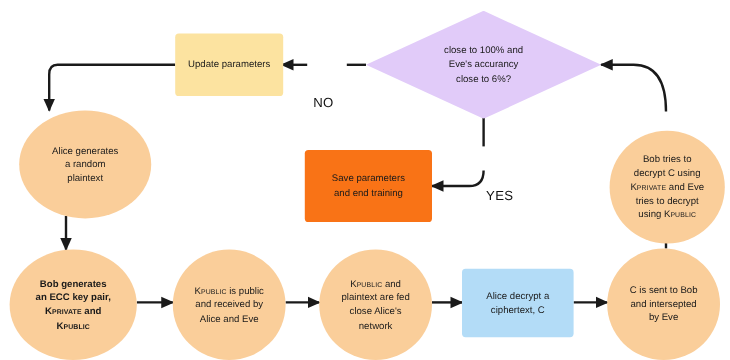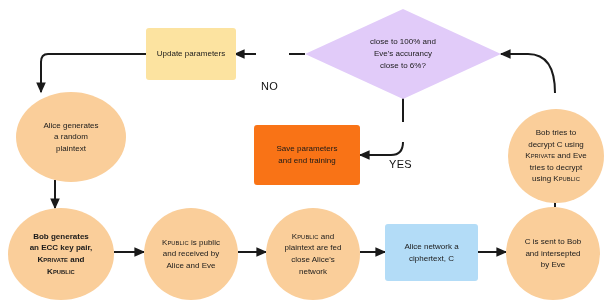--- a/index.html
+++ b/index.html
@@ -123,21 +123,21 @@
     <div class="diamond-shape"></div>
     <div class="diamond-label">
       <div>close to 100% and</div>
       <div>Eve's accurancy</div>
       <div>close to 6%?</div>
     </div>
   </div>
 
   <div class="edge-label" style="left:258px; top:45px;">NO</div>
 
-  <div class="edge-label" style="left:386px; top:123px;">YES</div>
+  <div class="edge-label" style="left:402px; top:123px;">YES</div>
 
   <div class="node circle" style="left:0px; top:92px; width:110px; height:90px;margin-left:16px;">
     <div>
       <div>Alice generates</div>
       <div>a random</div>
       <div>plaintext</div>
     </div>
   </div>
 
   <div class="node rect green" style="left:254px; top:125px; width:106px; height:60px;">
@@ -178,21 +178,21 @@
     <div>
       <div><span>K</span><sub class="sc">PUBLIC</sub><span> and</span></div>
       <div>plaintext are fed</div>
       <div>close Alice's</div>
       <div>network</div>
     </div>
   </div>
 
   <div class="node rect blue" style="left:385px; top:224px; width:93px; height:57px;">
     <div>
-      <div>Alice network a</div>
+      <div>Alice decrypt a</div>
       <div>ciphertext, C</div>
     </div>
   </div>
 
   <div class="node circle" style="left:506px; top:207px; width:94px; height:93px;">
     <div>
       <div>C is sent to Bob</div>
       <div>and intersepted</div>
       <div>by Eve</div>
     </div>

